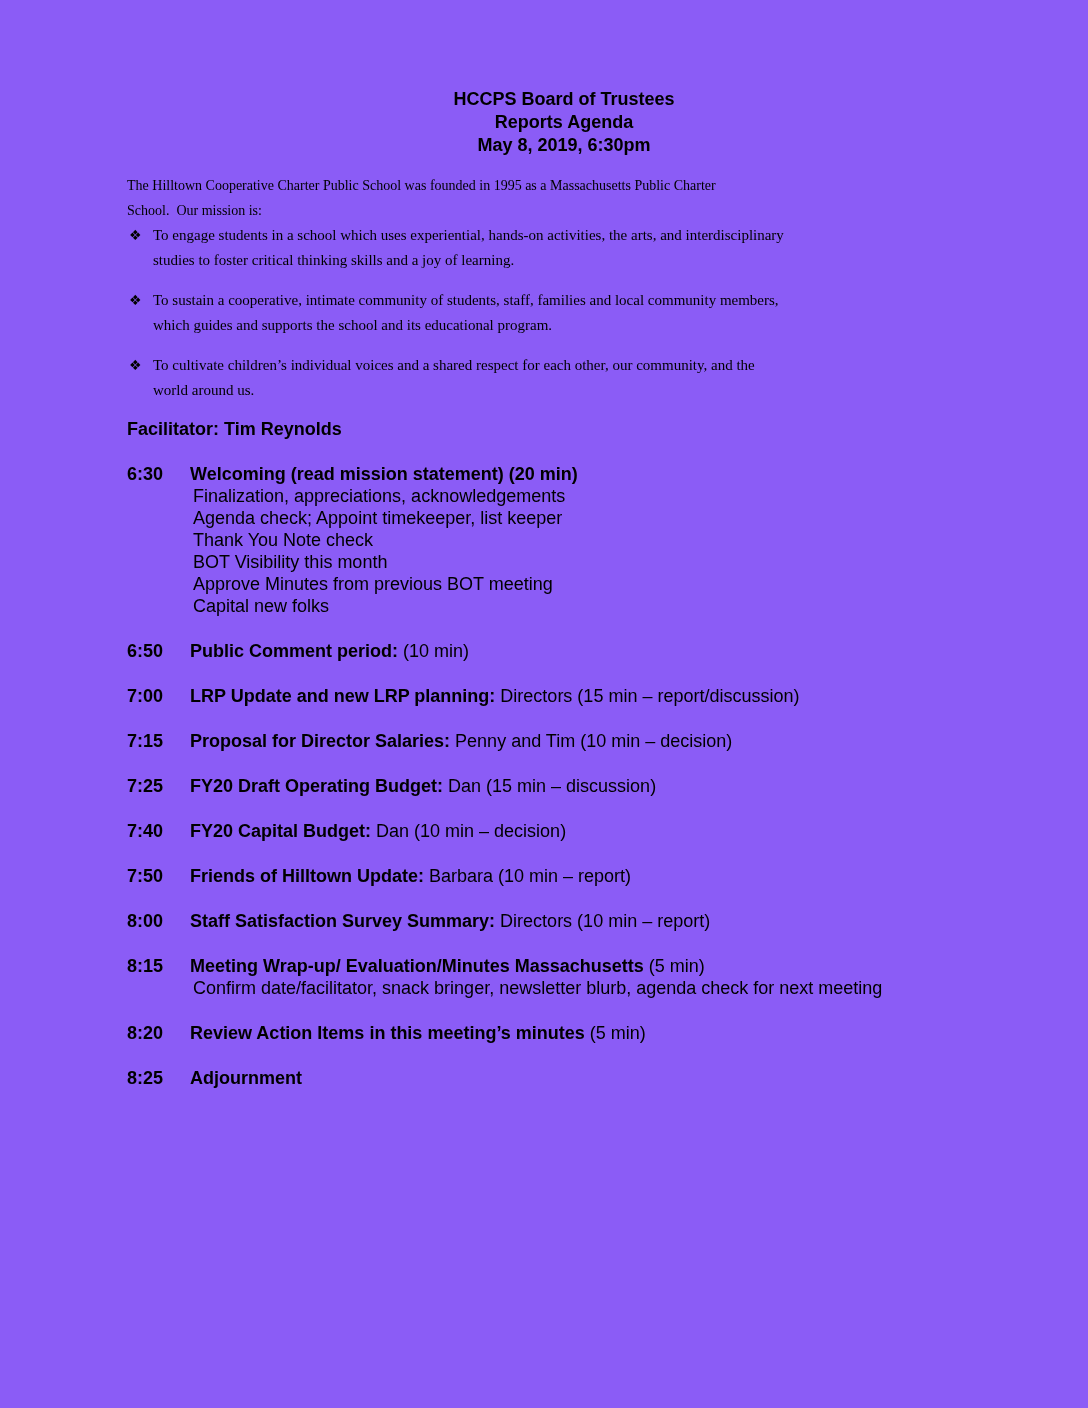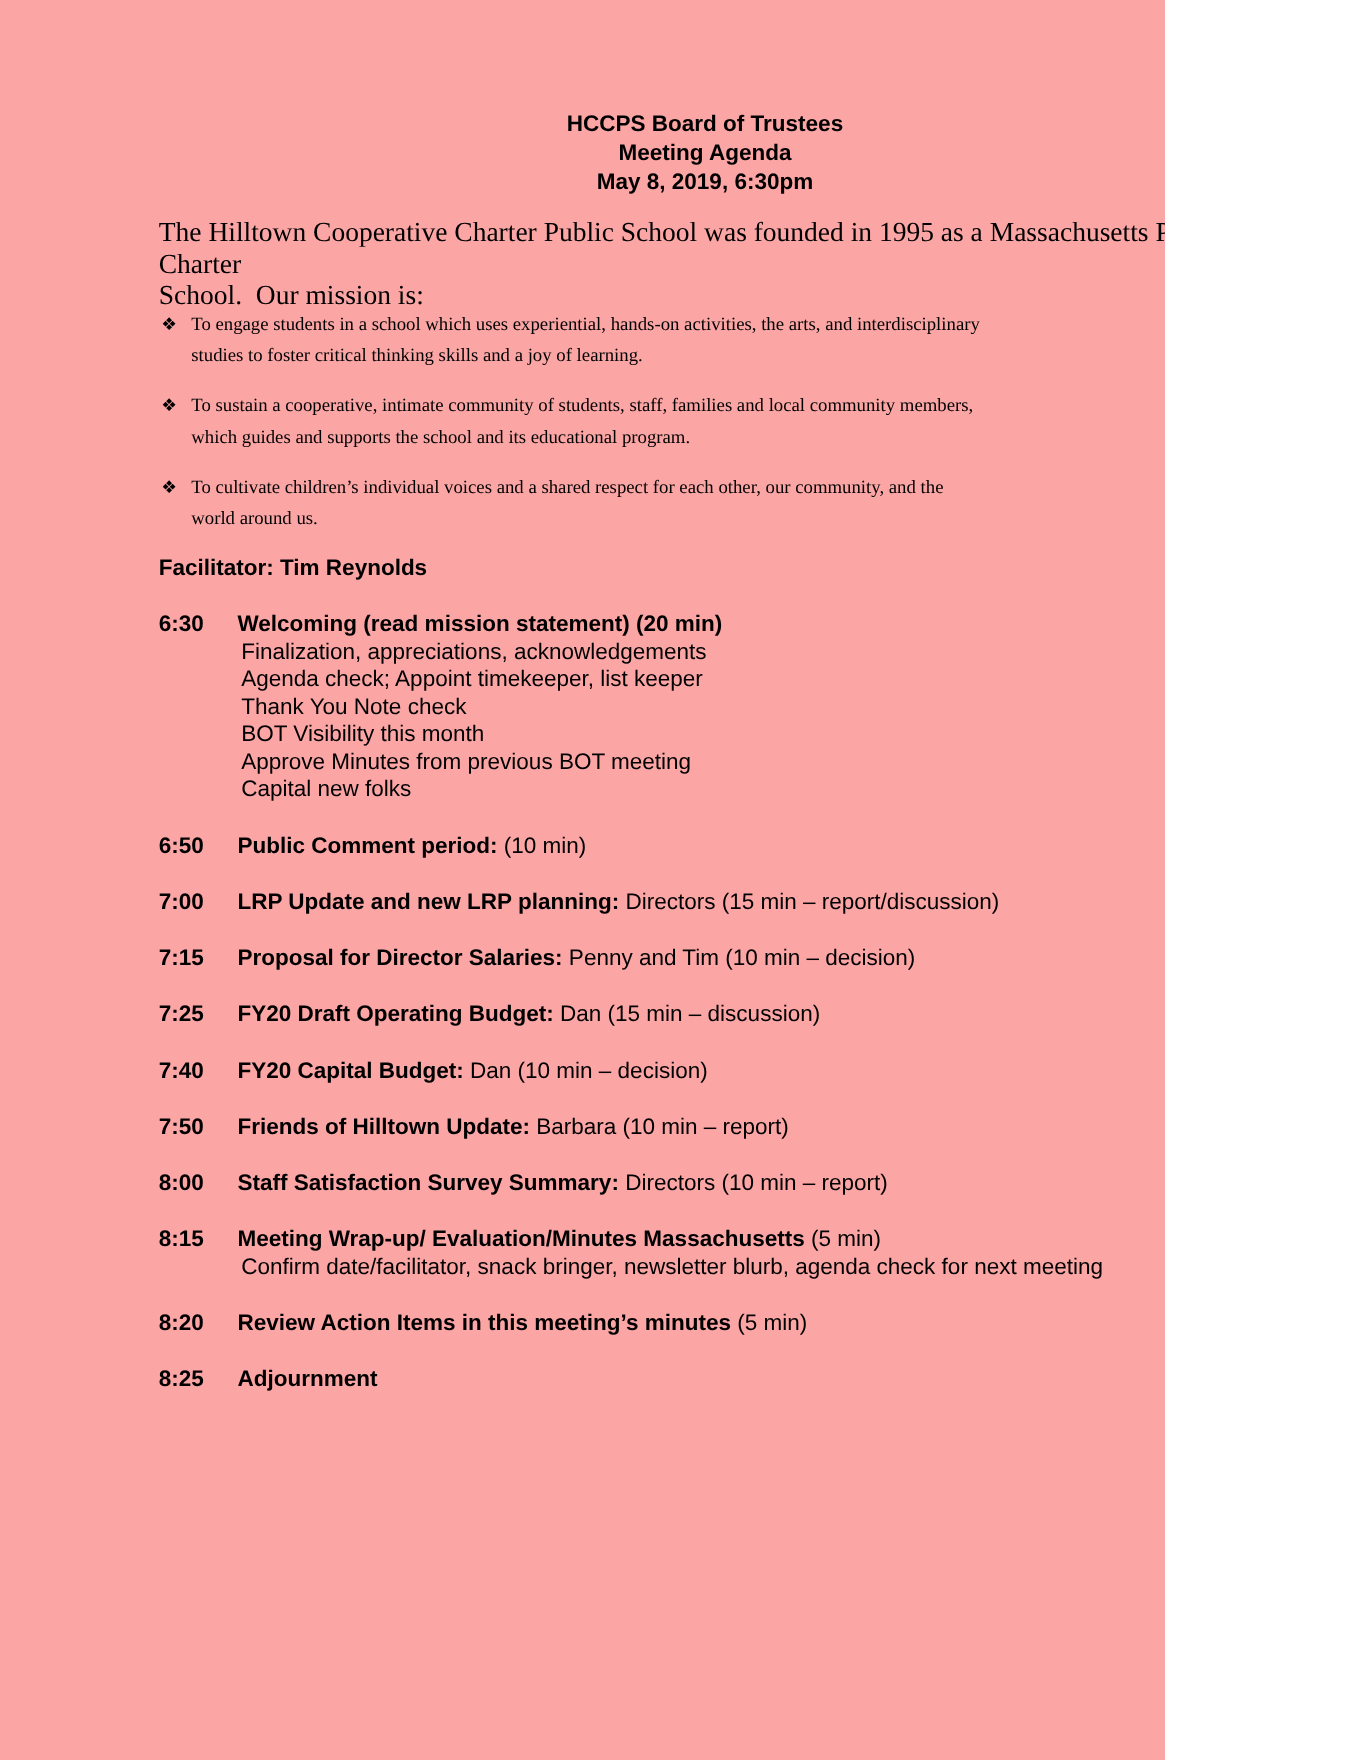--- a/index.html
+++ b/index.html
@@ -2,41 +2,41 @@
 <html><head>
 <meta charset="utf-8">
 <style>
   html, body {
     margin: 0;
     padding: 0;
     background: #ffffff;
   }
   .page {
     position: relative;
-    width: 932px;
+    width: 1088px;
     height: 1408px;
-    background: #fca5a5;
+    background: #8b5cf6;
     color: #000000;
     box-sizing: border-box;
     padding: 88px 40px 0 127px;
     overflow: hidden;
     font-family: "Liberation Serif", serif;
   }
   .doc-header {
     width: 874px;
     text-align: center;
     font-family: "Liberation Sans", sans-serif;
     font-weight: 700;
     font-size: 18px;
     line-height: 23px;
     margin: 0 0 16px 0;
   }
   .intro {
     margin: 0;
-    font-size: 22px;
+    font-size: 14px;
     line-height: 25px;
     white-space: pre-wrap;
     width: 880px;
   }
   .mission {
     margin: 0;
   }
   .bullet-row {
     display: flex;
     margin: 0 0 15px 2px;
@@ -90,21 +90,21 @@
     font-weight: 400;
   }
 </style>
 </head>
 <body>
 
 <div class="page">
 
   <div class="doc-header">
     <div>HCCPS Board of Trustees</div>
-    <div>Meeting Agenda</div>
+    <div>Reports Agenda</div>
     <div>May 8, 2019, 6:30pm</div>
   </div>
 
   <p class="intro">The Hilltown Cooperative Charter Public School was founded in 1995 as a Massachusetts Public Charter
 School.  Our mission is:</p>
 
   <div class="mission" id="mission-list">
       <div class="bullet-row">
         <span class="bullet-marker">❖</span>
         <div class="bullet-text">To engage students in a school which uses experiential, hands-on activities, the arts, and interdisciplinary

